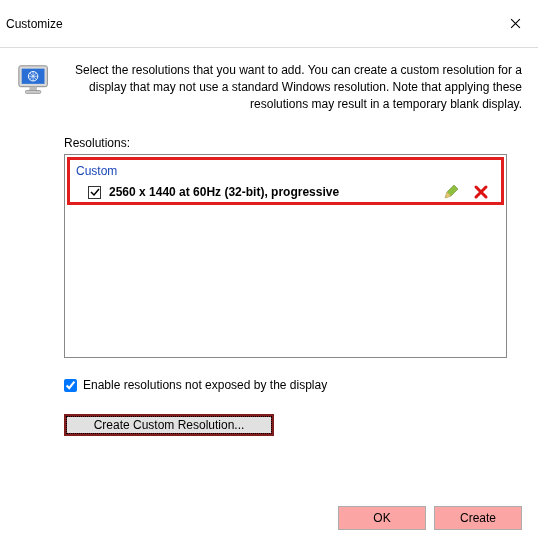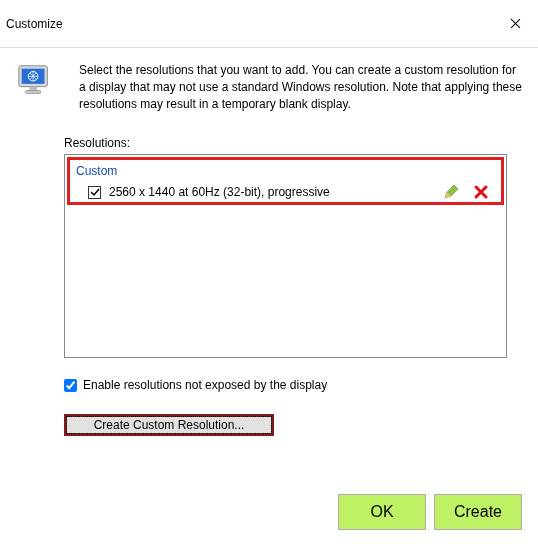--- a/index.html
+++ b/index.html
@@ -6,44 +6,44 @@
     html, body { margin: 0; padding: 0; }
     body { width: 538px; height: 544px; background: #fff; font-size: 12px; color: #000; }
 
     .titlebar { height: 48px; display: flex; align-items: center; justify-content: space-between; padding: 0 0 0 6px; border-bottom: 1px solid #ddd; }
     .titlebar-text { font-size: 12px; }
     .close-btn { width: 46px; height: 30px; display: flex; align-items: center; justify-content: center; cursor: pointer; }
     .close-btn svg { width: 11px; height: 11px; }
 
     .content { padding: 14px 16px 0 16px; }
 
-    .intro-row { display: flex; align-items: flex-start; gap: 25px; }
+    .intro-row { display: flex; align-items: flex-start; gap: 8px; text-align: right; }
     .monitor-icon { flex: 0 0 38px; height: 38px; }
     .intro-text { font-size: 12px; line-height: 1.4; }
 
     .res-label { margin: 24px 0 4px 48px; font-size: 12px; }
 
     .list-box { margin-left: 48px; width: 443px; height: 204px; border: 1px solid #888; background: #fff; position: relative; }
 
     .highlight-frame { position: absolute; top: 2px; left: 2px; right: 2px; height: 48px; border: 3px solid #e11d1d; }
     .group-header { padding: 4px 6px 2px 6px; color: #1a47b8; font-size: 12px; }
-    .res-item { display: flex; align-items: center; padding: 4px 6px 4px 18px; gap: 8px; }
+    .res-item { display: flex; align-items: center; padding: 4px 6px 4px 18px; gap: 8px; font-weight: bold; }
     .res-cb { width: 13px; height: 13px; border: 1px solid #333; display: flex; align-items: center; justify-content: center; }
     .res-cb svg { width: 10px; height: 10px; }
     .res-text { flex: 1; font-size: 12px; }
     .edit-icn, .del-icn { width: 16px; height: 16px; display: flex; align-items: center; justify-content: center; margin-right: 6px; cursor: pointer; }
 
     .enable-row { margin: 20px 0 10px 48px; display: flex; align-items: center; gap: 6px; }
     .enable-row input { margin: 0; }
 
     .create-btn-wrap { margin: 22px 0 0 48px; }
     .create-btn { width: 210px; height: 22px; font-size: 12px; border: 3px solid #7f1d1d; background: #e1e1e1; outline: 1px dotted #000; outline-offset: -3px; cursor: pointer; }
 
     .footer { position: absolute; bottom: 14px; right: 16px; display: flex; gap: 8px; }
-    .footer button { width: 88px; height: 36px; font-size: 16px; border: 1px solid #adadad; background: #bef264; cursor: pointer; }
+    .footer button { width: 88px; height: 24px; font-size: 12px; border: 1px solid #adadad; background: #fca5a5; cursor: pointer; }
   </style>
 </head>
 <body>
 
 <div class="titlebar">
   <span class="titlebar-text">Customize</span>
   <div class="close-btn">
     <svg viewBox="0 0 10 10">
         <path d="M1 1 L9 9 M9 1 L1 9" stroke="#000" stroke-width="1" fill="none"></path>
       </svg>

